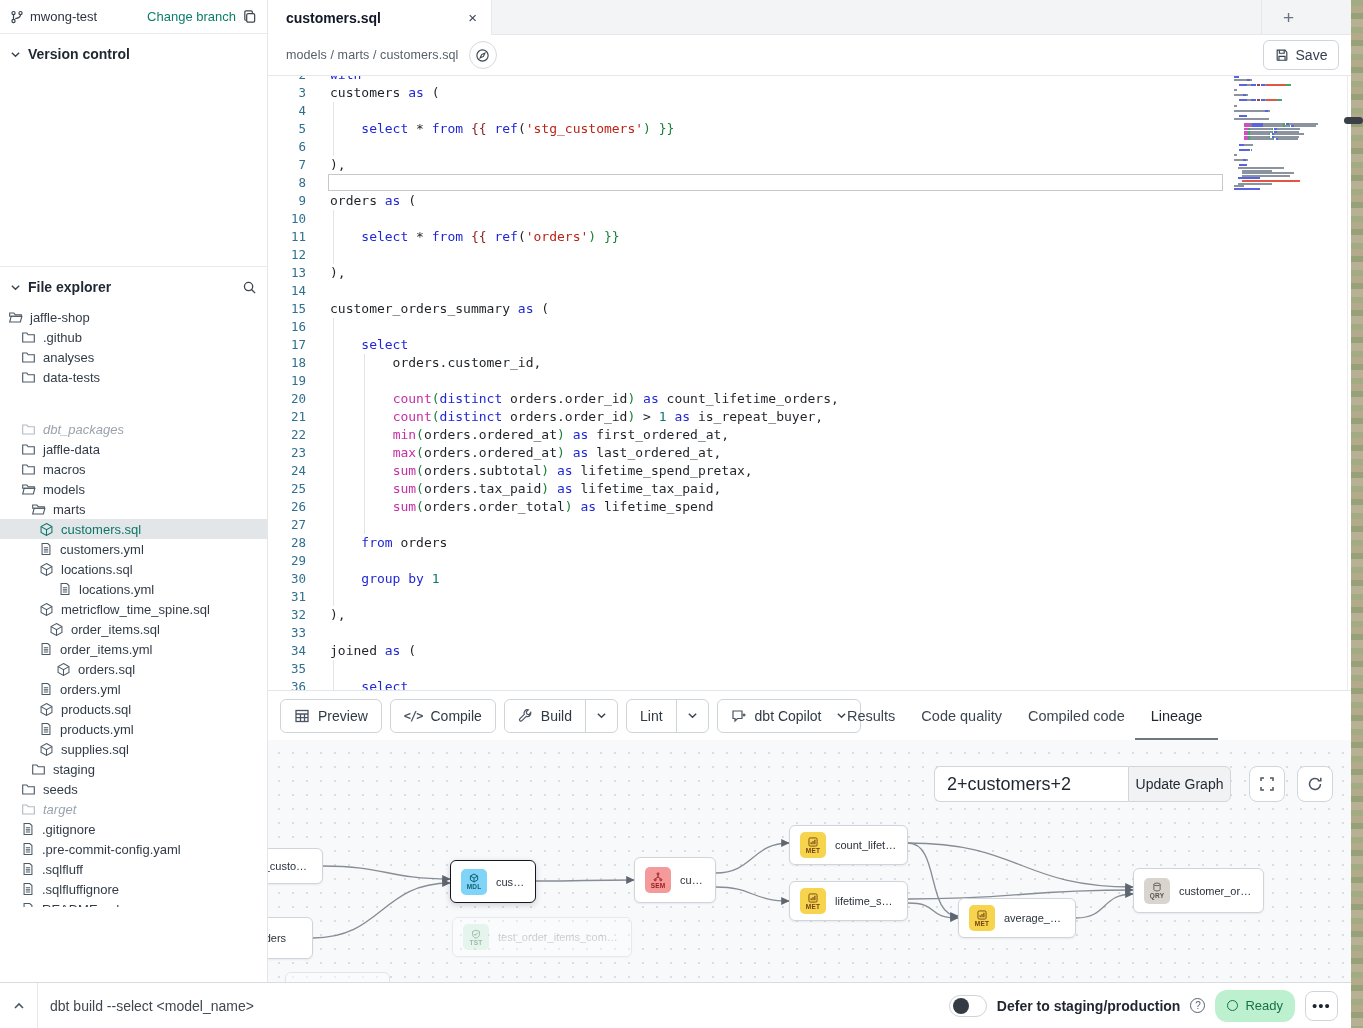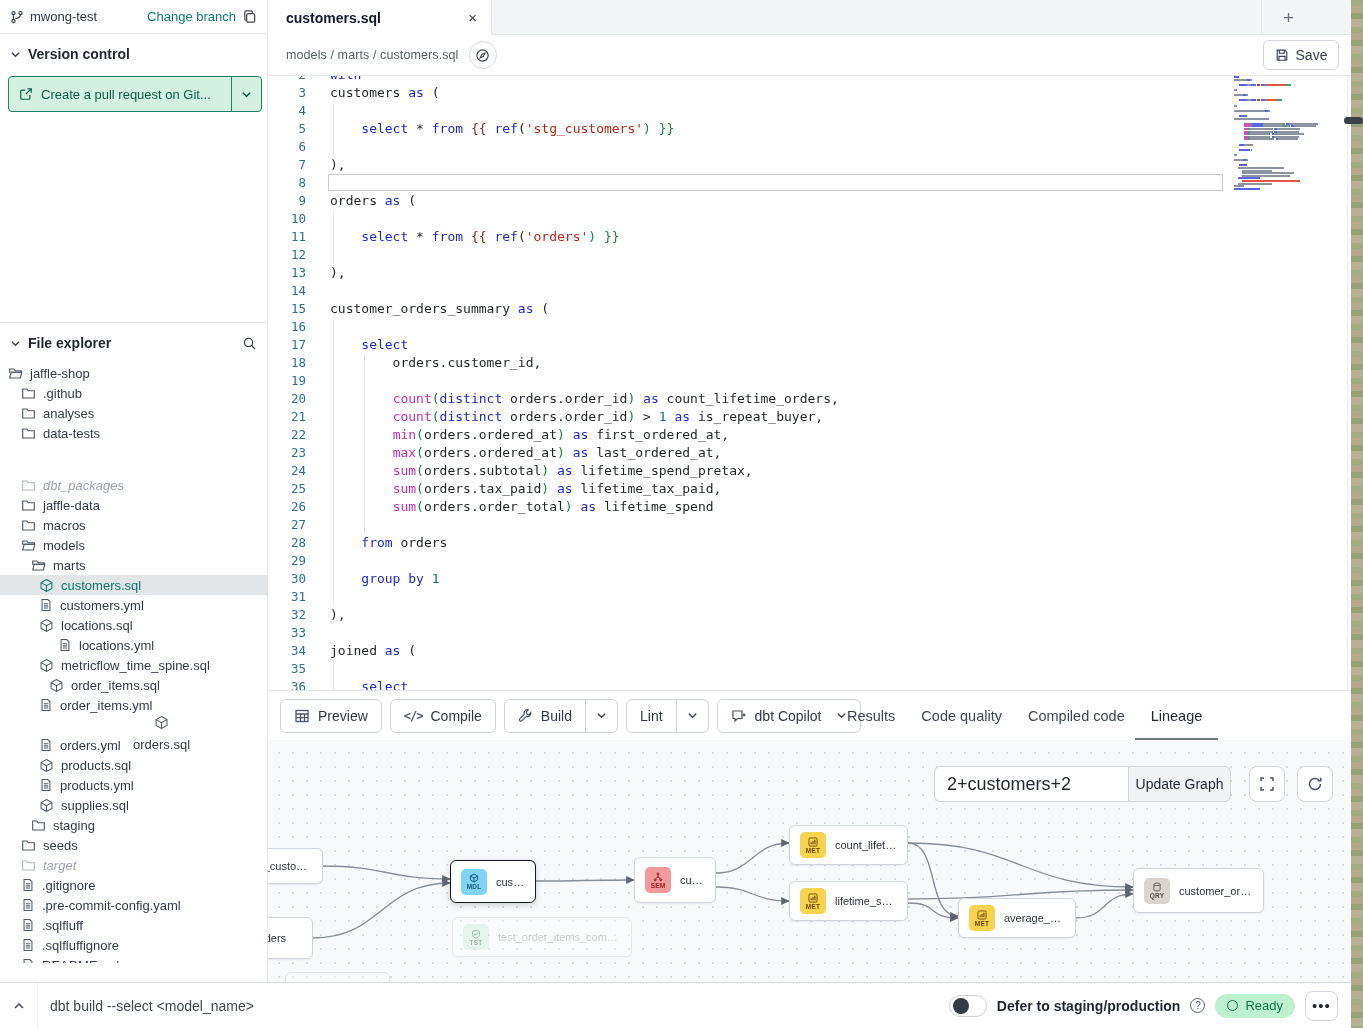--- a/index.html
+++ b/index.html
@@ -115,21 +115,21 @@
   #status-bar { left:0; top:982px; width:1351px; height:46px; background:#fff; border-top:1px solid #d8dbdf;
     display:flex; align-items:center; }
   #collapse-zone { width:38px; height:46px; display:flex; align-items:center; justify-content:center; border-right:1px solid #e6e8eb; color:#4b5563; cursor:pointer; }
   #command-input { flex:1; border:none; outline:none; font-size:14px; color:#3f474f; padding-left:12px; background:transparent; font-family:"Liberation Sans",sans-serif; }
   #status-right { display:flex; align-items:center; gap:10px; padding-right:13px; }
   #defer-toggle { width:38px; height:22px; border:1px solid #cfd4da; border-radius:11px; background:#fff; position:relative; cursor:pointer; }
   #defer-toggle .knob { position:absolute; left:3px; top:2px; width:16px; height:16px; border-radius:50%; background:#343b45; }
   #defer-label { font-size:14px; font-weight:bold; color:#1f2630; }
   #help-circ { width:15px; height:15px; border:1px solid #5a636d; border-radius:50%; color:#5a636d; font-size:10px;
     display:flex; align-items:center; justify-content:center; }
-  #ready-pill { height:24px; padding:0 12px; border-radius:12px; background:#bdf0cf; color:#177245; font-size:13px;
+  #ready-pill { height:32px; padding:0 12px; border-radius:12px; background:#bdf0cf; color:#177245; font-size:13px;
     display:flex; align-items:center; gap:7px; }
   #ready-pill .circ { width:11px; height:11px; border:1.4px solid #177245; border-radius:50%; }
   #more-btn { width:33px; height:30px; border:1px solid #d1d5db; border-radius:8px; background:#fff; color:#1f2630;
     display:flex; align-items:center; justify-content:center; font-size:15px; letter-spacing:1px; cursor:pointer; }
 </style>
 </head>
 <body>
 
 <div id="sidebar" class="abs">
   <div id="branch-row">
@@ -154,38 +154,20 @@
 
   <div class="section-header">
     <span class="icon">
       <svg width="11" height="11" viewBox="0 0 12 12" fill="none" stroke="#3c4650" stroke-width="1.6">
           <path d="M2 4l4 4 4-4"></path>
         </svg>
     </span>
     <span>Version control</span>
   </div>
 
-  <div id="vc-button-wrap">
-    <div id="create-pr">
-      <div class="main">
-        <span class="icon" style="color:#0d5c4a">
-          <svg width="14" height="14" viewBox="0 0 16 16" fill="none" stroke="currentColor" stroke-width="1.4">
-            <path d="M12.5 9v3.8a1.2 1.2 0 0 1-1.2 1.2H3.2A1.2 1.2 0 0 1 2 12.8V4.7a1.2 1.2 0 0 1 1.2-1.2H7"></path>
-            <path d="M9.5 2h4.5v4.5M13.7 2.3 7.8 8.2"></path>
-          </svg>
-        </span>
-        <span class="label">Create a pull request on Git...</span>
-      </div>
-      <div class="chev">
-        <svg width="11" height="11" viewBox="0 0 12 12" fill="none" stroke="currentColor" stroke-width="1.6">
-            <path d="M2 4l4 4 4-4"></path>
-          </svg>
-      </div>
-    </div>
-  </div>
 
   <div id="file-explorer">
     <div id="fe-header">
       <span class="icon">
         <svg width="11" height="11" viewBox="0 0 12 12" fill="none" stroke="#3c4650" stroke-width="1.6">
             <path d="M2 4l4 4 4-4"></path>
           </svg>
       </span>
       <span>File explorer</span>
       <span class="spacer"></span>
@@ -328,21 +310,21 @@
         </div>
         <div class="tree-row" style="padding-left: 39px;">
           <span class="icon">
             <svg width="14" height="14" viewBox="0 0 16 16" fill="none" stroke="currentColor" stroke-width="1.2">
               <path d="M3.5 1.8h6.5L12.5 4v10.2h-9z"></path>
               <path d="M5.5 6.5h5M5.5 9h5M5.5 11.5h5"></path>
             </svg>
           </span>
           <span>order_items.yml</span>
         </div>
-        <div class="tree-row" style="padding-left: 56px; flex-direction: column;">
+        <div class="tree-row" style="padding-left: 56px;">
           <span class="icon">
             <svg width="15" height="15" viewBox="0 0 16 16" fill="none" stroke="currentColor" stroke-width="1.1">
               <path d="M8 1.6 13.8 4.9v6.2L8 14.4 2.2 11.1V4.9z"></path>
               <path d="M2.2 4.9 8 8.2l5.8-3.3M8 8.2v6.2"></path>
             </svg>
           </span>
           <span>orders.sql</span>
         </div>
         <div class="tree-row" style="padding-left: 39px;">
           <span class="icon">

